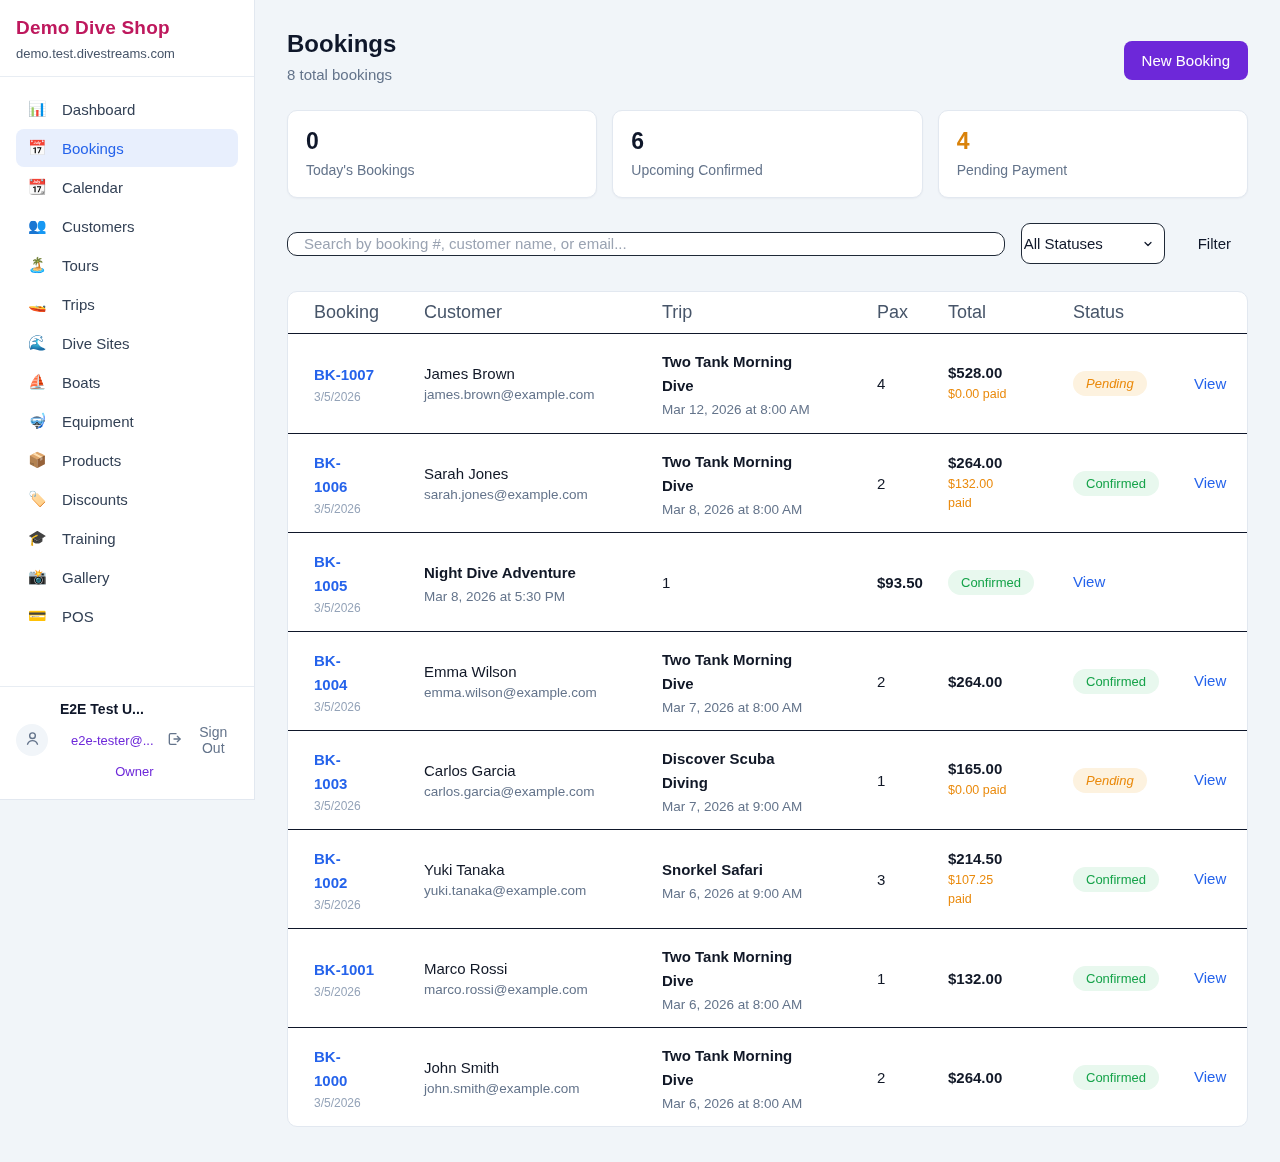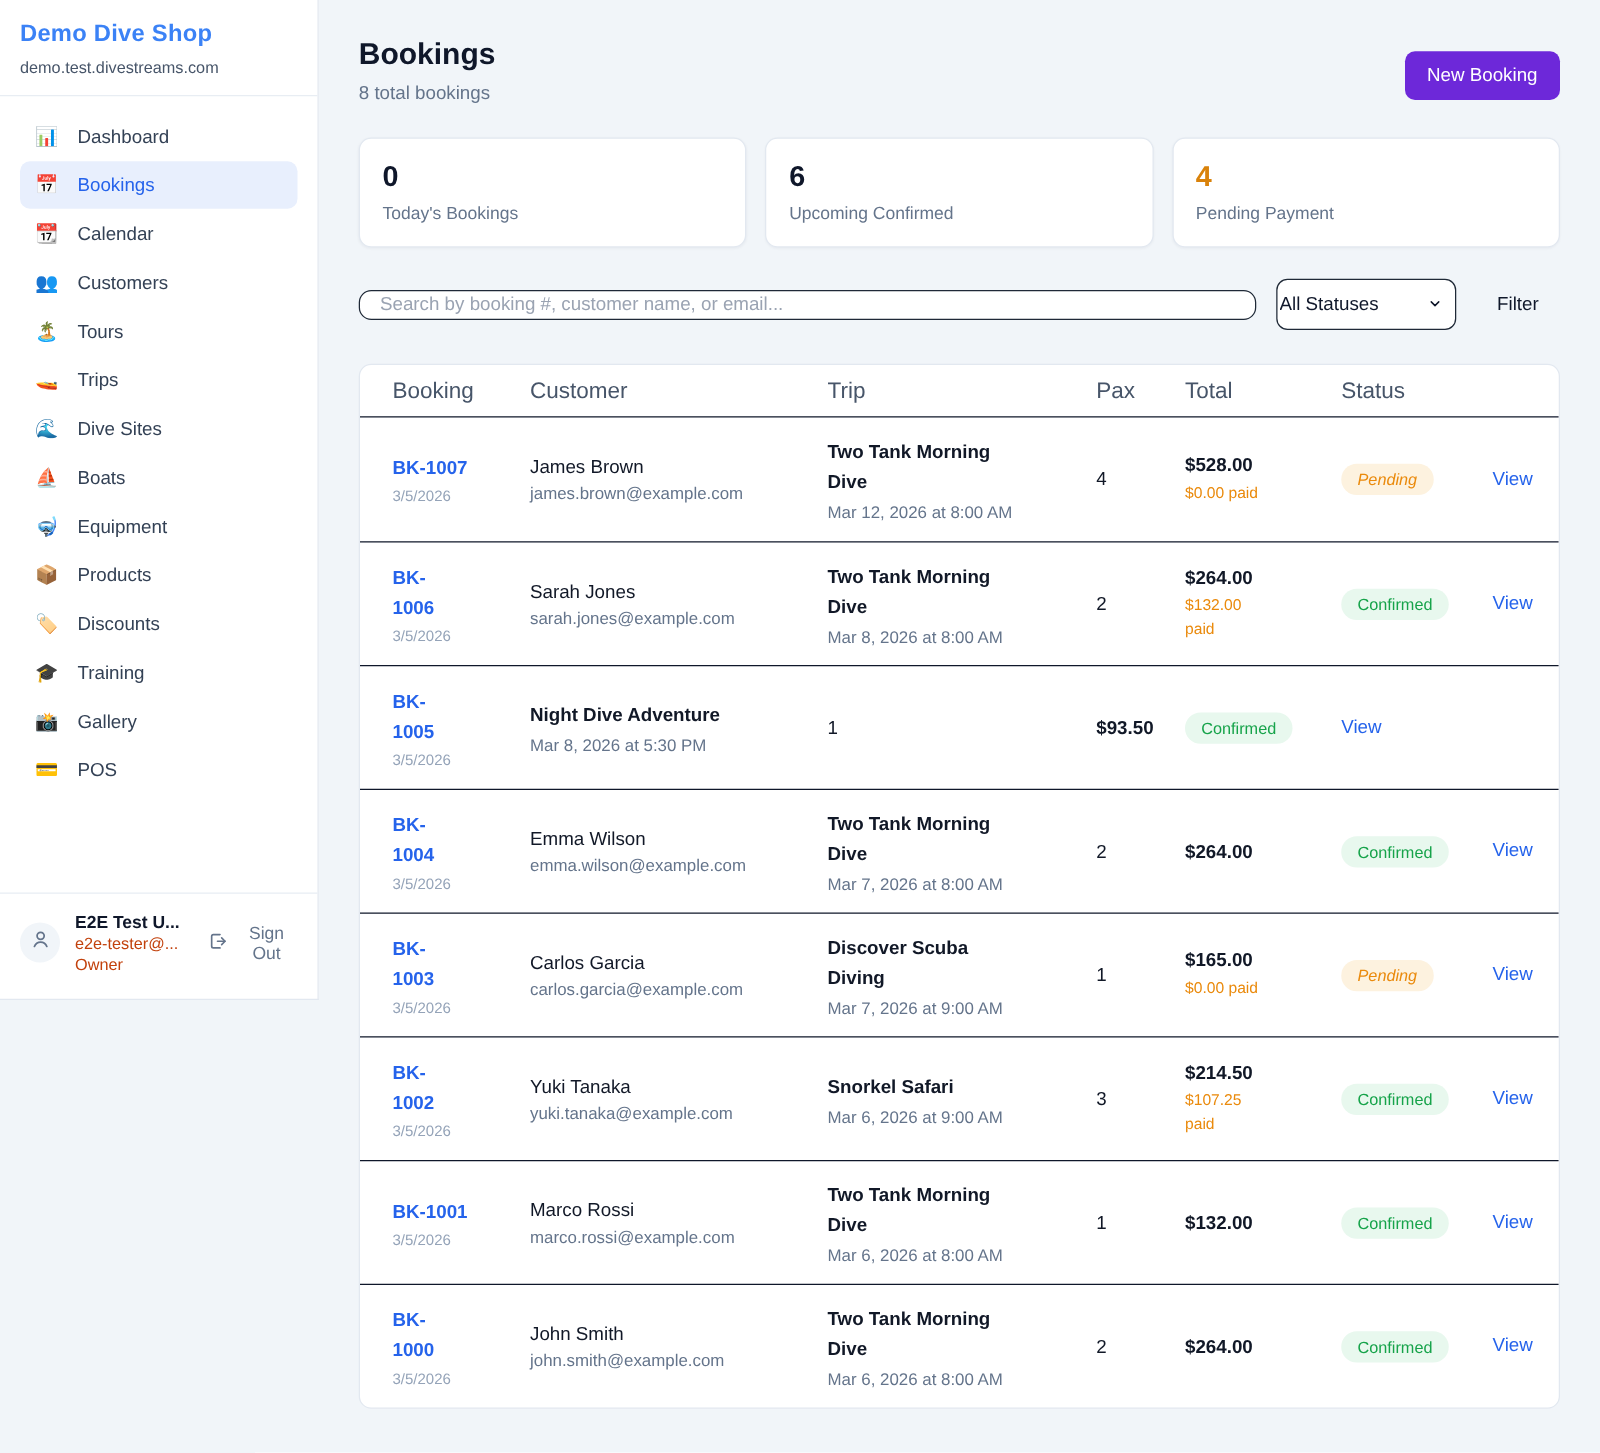--- a/index.html
+++ b/index.html
@@ -15,21 +15,21 @@
   
   .sidebar {
     position:absolute; left:0; top:0;
     width:255px; height:800px;
     background:#ffffff;
     border-right:1px solid #e2e8f0;
     border-bottom:1px solid #e2e8f0;
     display:flex; flex-direction:column;
   }
   .brand-block { padding:17px 16px 15px 16px; border-bottom:1px solid #e8edf3; }
-  .brand-title { font-size:19px; font-weight:700; color:#3b82f6; letter-spacing:.2px; }
+  .brand-title { font-size:19px; font-weight:700; color:#be185d; letter-spacing:.2px; }
   .brand-domain { font-size:13px; color:#475569; margin-top:7px; }
   .nav { padding:12px 16px 8px 16px; flex:0 0 auto; }
   .nav-item {
     display:flex; align-items:center; gap:14px;
     padding:10px 12px; margin:1px 0;
     border-radius:8px; cursor:pointer;
     font-size:15px; color:#334155;
   }
   .nav-item .nav-icon { width:20px; font-size:15px; text-align:center; flex:0 0 20px; }
   .nav-item.active { background:#e8effd; color:#2563eb; font-weight:500; }
@@ -40,21 +40,21 @@
     display:flex; align-items:center; gap:12px;
   }
   .avatar {
     width:32px; height:32px; border-radius:50%;
     background:#f1f5f9; color:#64748b;
     display:flex; align-items:center; justify-content:center;
     flex:0 0 32px;
   }
   .user-meta { min-width:0; width:100px; }
   .user-name { font-size:14px; font-weight:700; color:#0f172a; white-space:nowrap; }
-  .user-email, .user-role { font-size:13px; color:#c2410c; margin-top:2px; white-space:nowrap; }
+  .user-email, .user-role { font-size:13px; color:#6d28d9; margin-top:16px; white-space:nowrap;text-align:right; }
   .signout {
     margin-left:auto; display:flex; align-items:center; gap:7px;
     color:#64748b; font-size:14px; background:none; border:none;
     font-family:inherit; cursor:pointer; padding:0;
   }
 
   
   .main { position:absolute; left:255px; top:0; width:1025px; height:1162px; padding:30px 32px 0 32px; }
 
   .page-head { display:flex; align-items:flex-start; justify-content:space-between; }

